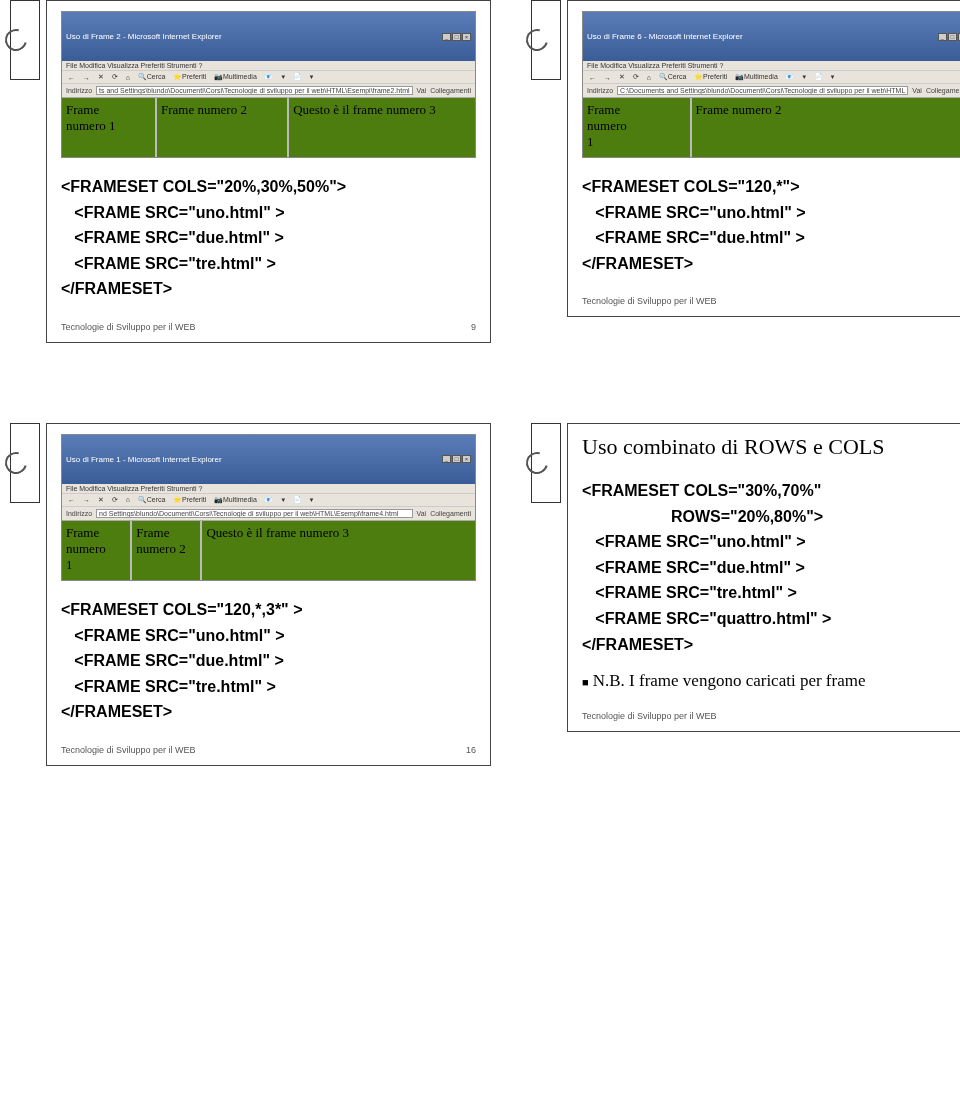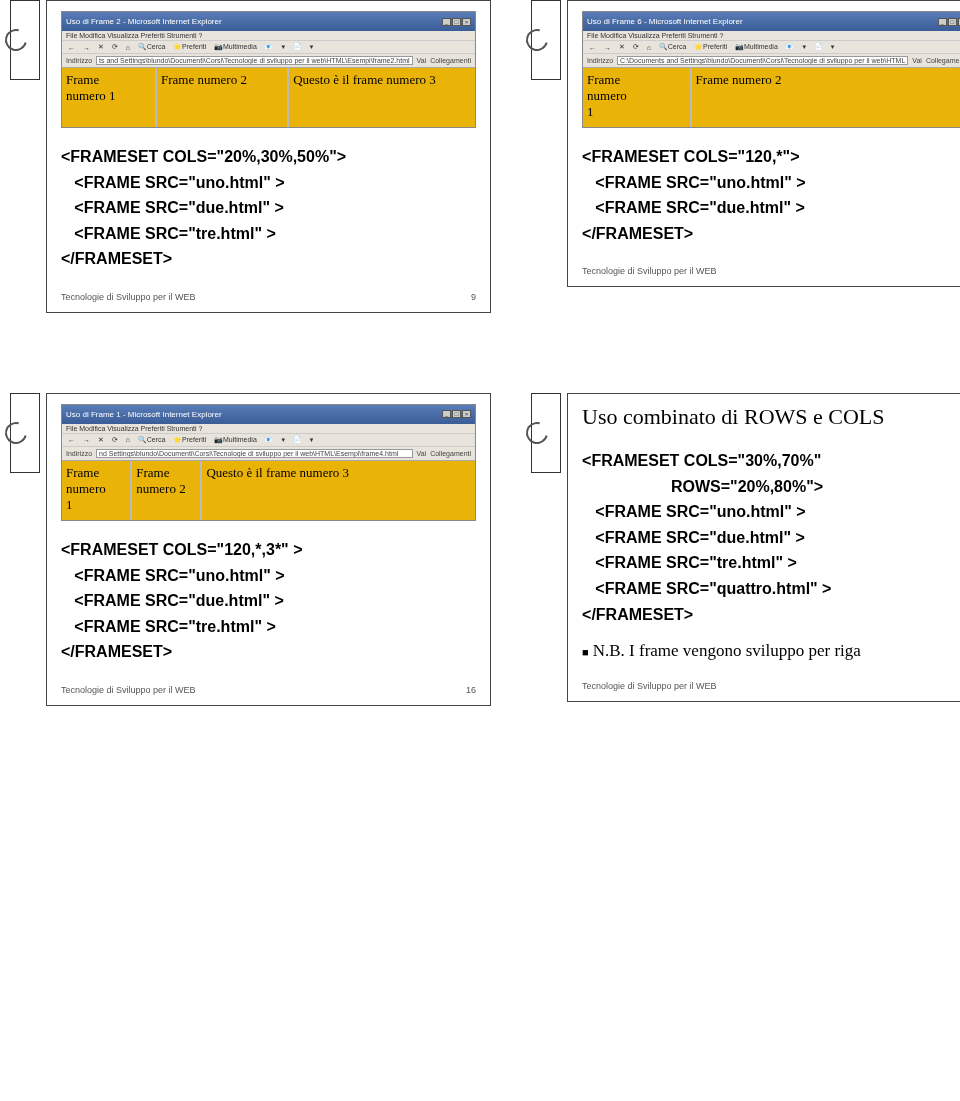--- a/index.html
+++ b/index.html
@@ -60,21 +60,21 @@
     border: 1px solid #888;
     background: #efefef;
     font-size: 7px;
     color: #444;
     margin-bottom: 16px;
   }
   .browser-titlebar {
     background: linear-gradient(#5a7db8, #3a5d98);
     color: #fff;
     font-size: 8px;
-    padding: 5px 4px;
+    padding: 20px 4px;
     display: flex;
     justify-content: space-between;
     align-items: center;
   }
   .browser-titlebar .win-btns {
     display: flex;
     gap: 1px;
   }
   .browser-titlebar .win-btns span {
     width: 9px;
@@ -118,21 +118,21 @@
   .addr-input {
     flex: 1;
     background: #fff;
     border: 1px solid #999;
     padding: 0 2px;
     font-size: 7px;
     white-space: nowrap;
     overflow: hidden;
   }
   .browser-content {
-    background: #eab308;
+    background: #4d7c0f;
     min-height: 60px;
     display: flex;
     border-top: 1px solid #aaa;
   }
   .frame-col {
     border-right: 2px solid #bbb;
     padding: 4px;
     font-family: "Times New Roman", serif;
     font-size: 13px;
     color: #000;
@@ -348,21 +348,21 @@
     </div>
     <div class="slide-body">
       <div class="slide-title">Uso combinato di ROWS e COLS</div>
       <div class="code-block">&lt;FRAMESET COLS="30%,70%"
                     ROWS="20%,80%"&gt;
    &lt;FRAME SRC="uno.html" &gt;
    &lt;FRAME SRC="due.html" &gt;
    &lt;FRAME SRC="tre.html" &gt;
    &lt;FRAME SRC="quattro.html" &gt;
 &lt;/FRAMESET&gt;</div>
-      <div class="bullet-text"><span class="sq">■</span><span>N.B. I frame vengono sviluppo per riga</span></div>
+      <div class="bullet-text"><span class="sq">■</span><span>N.B. I frame vengono caricati per frame</span></div>
       <div class="footer">
         <span>Tecnologie di Sviluppo per il WEB</span>
 
       </div>
     </div>
   </div>
 
 </div>
 
 </body></html>

